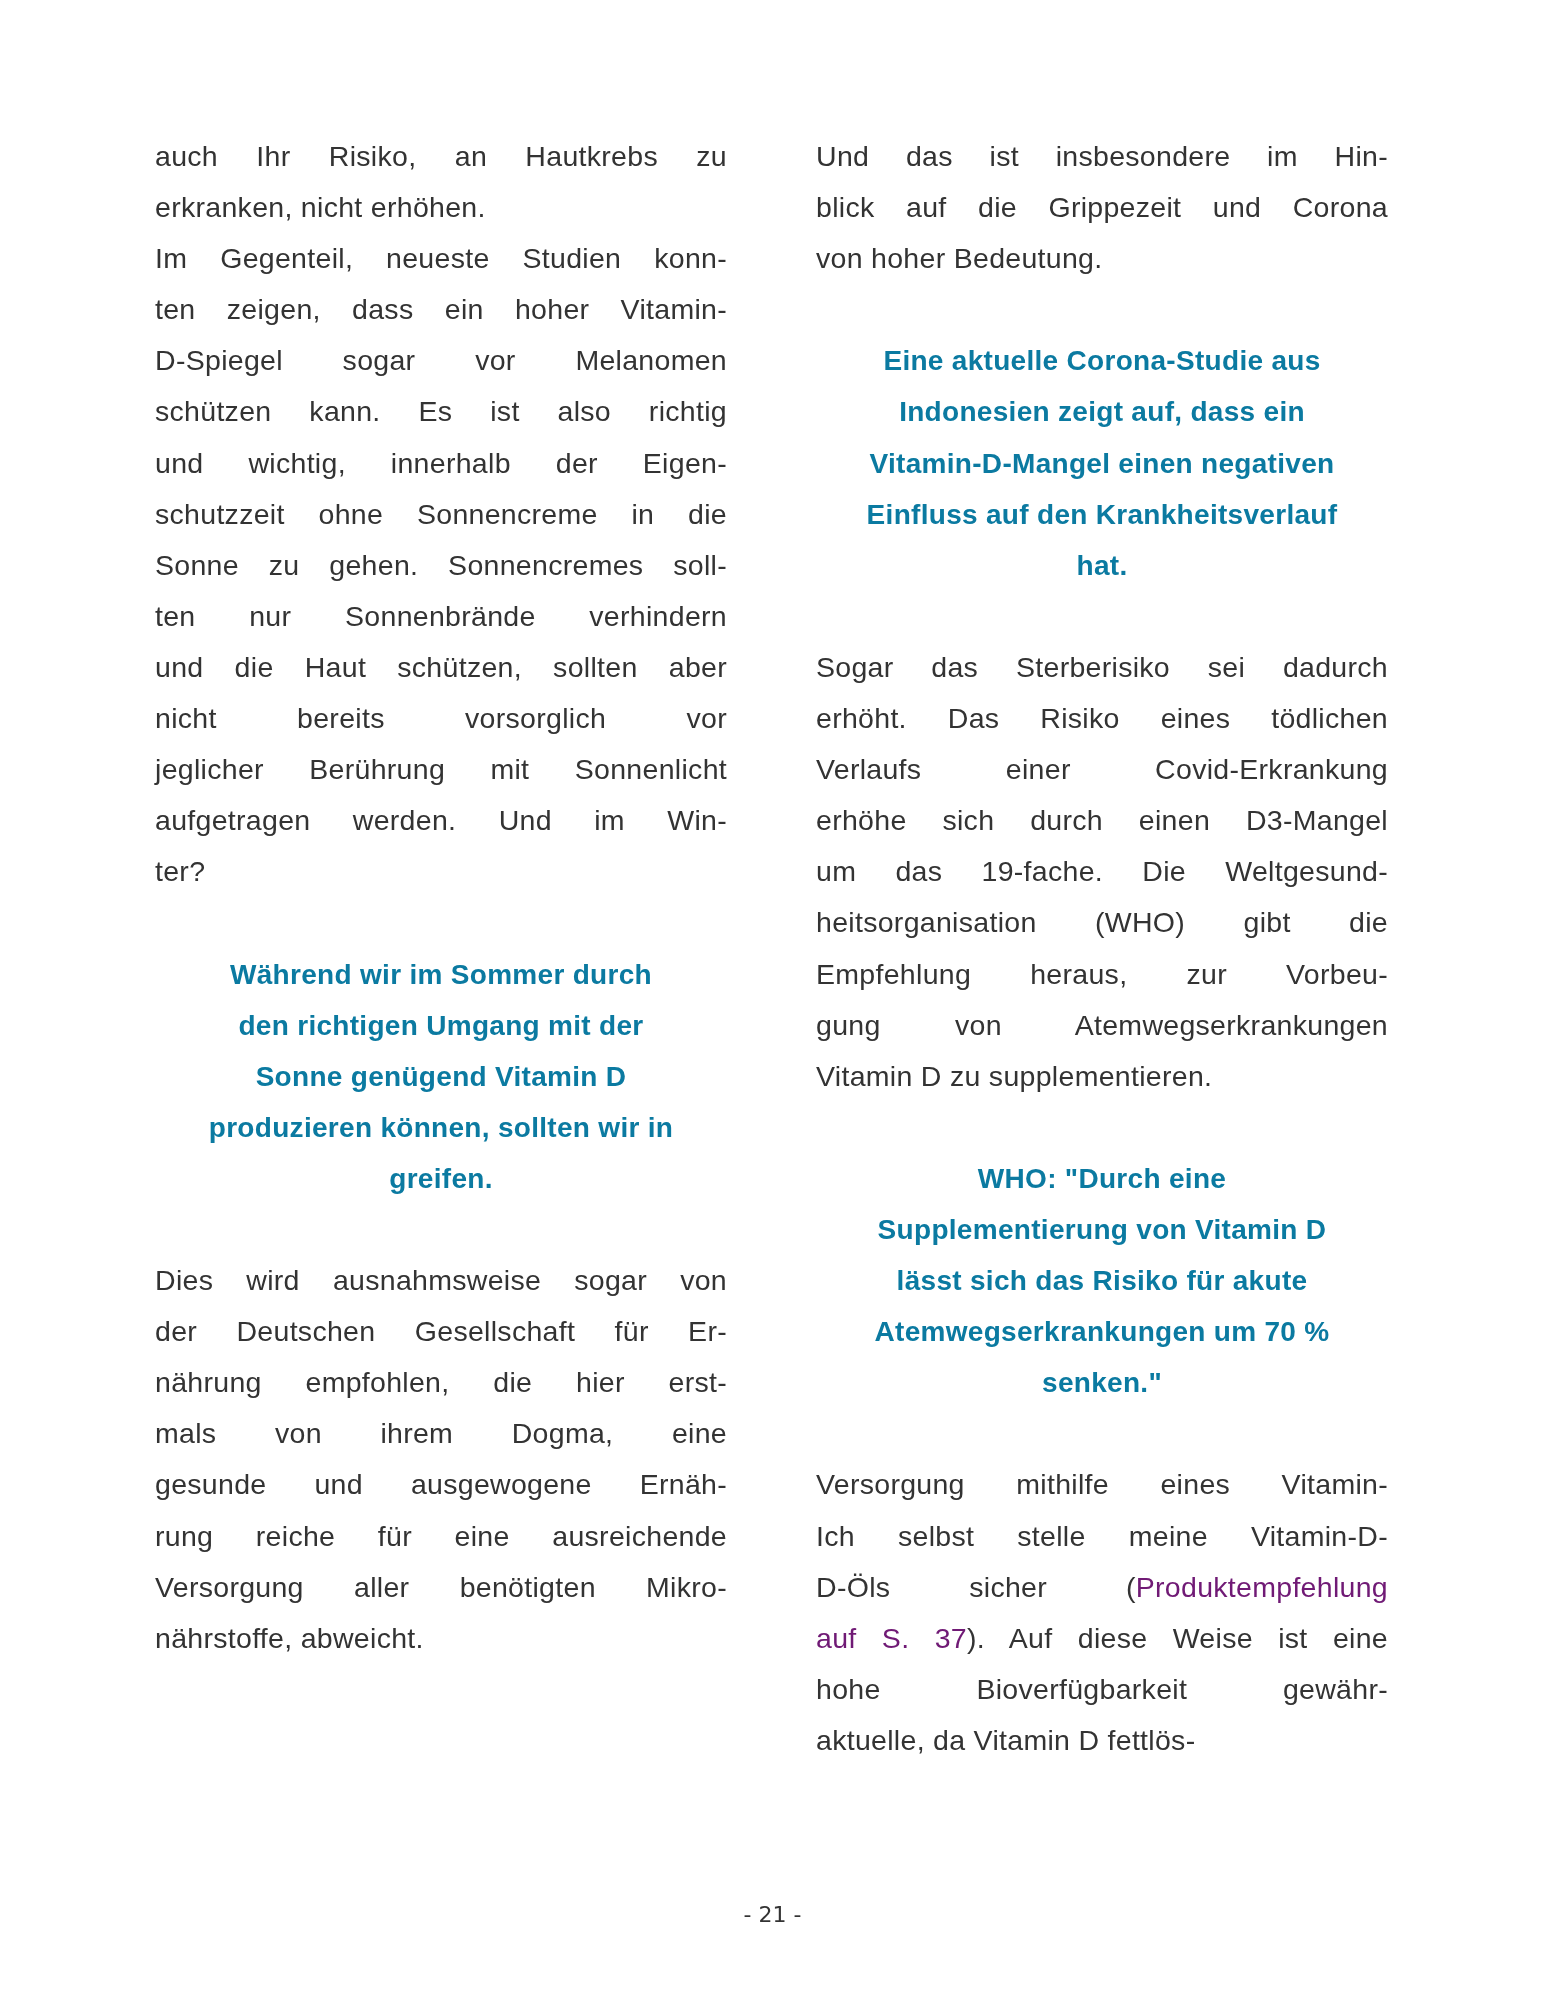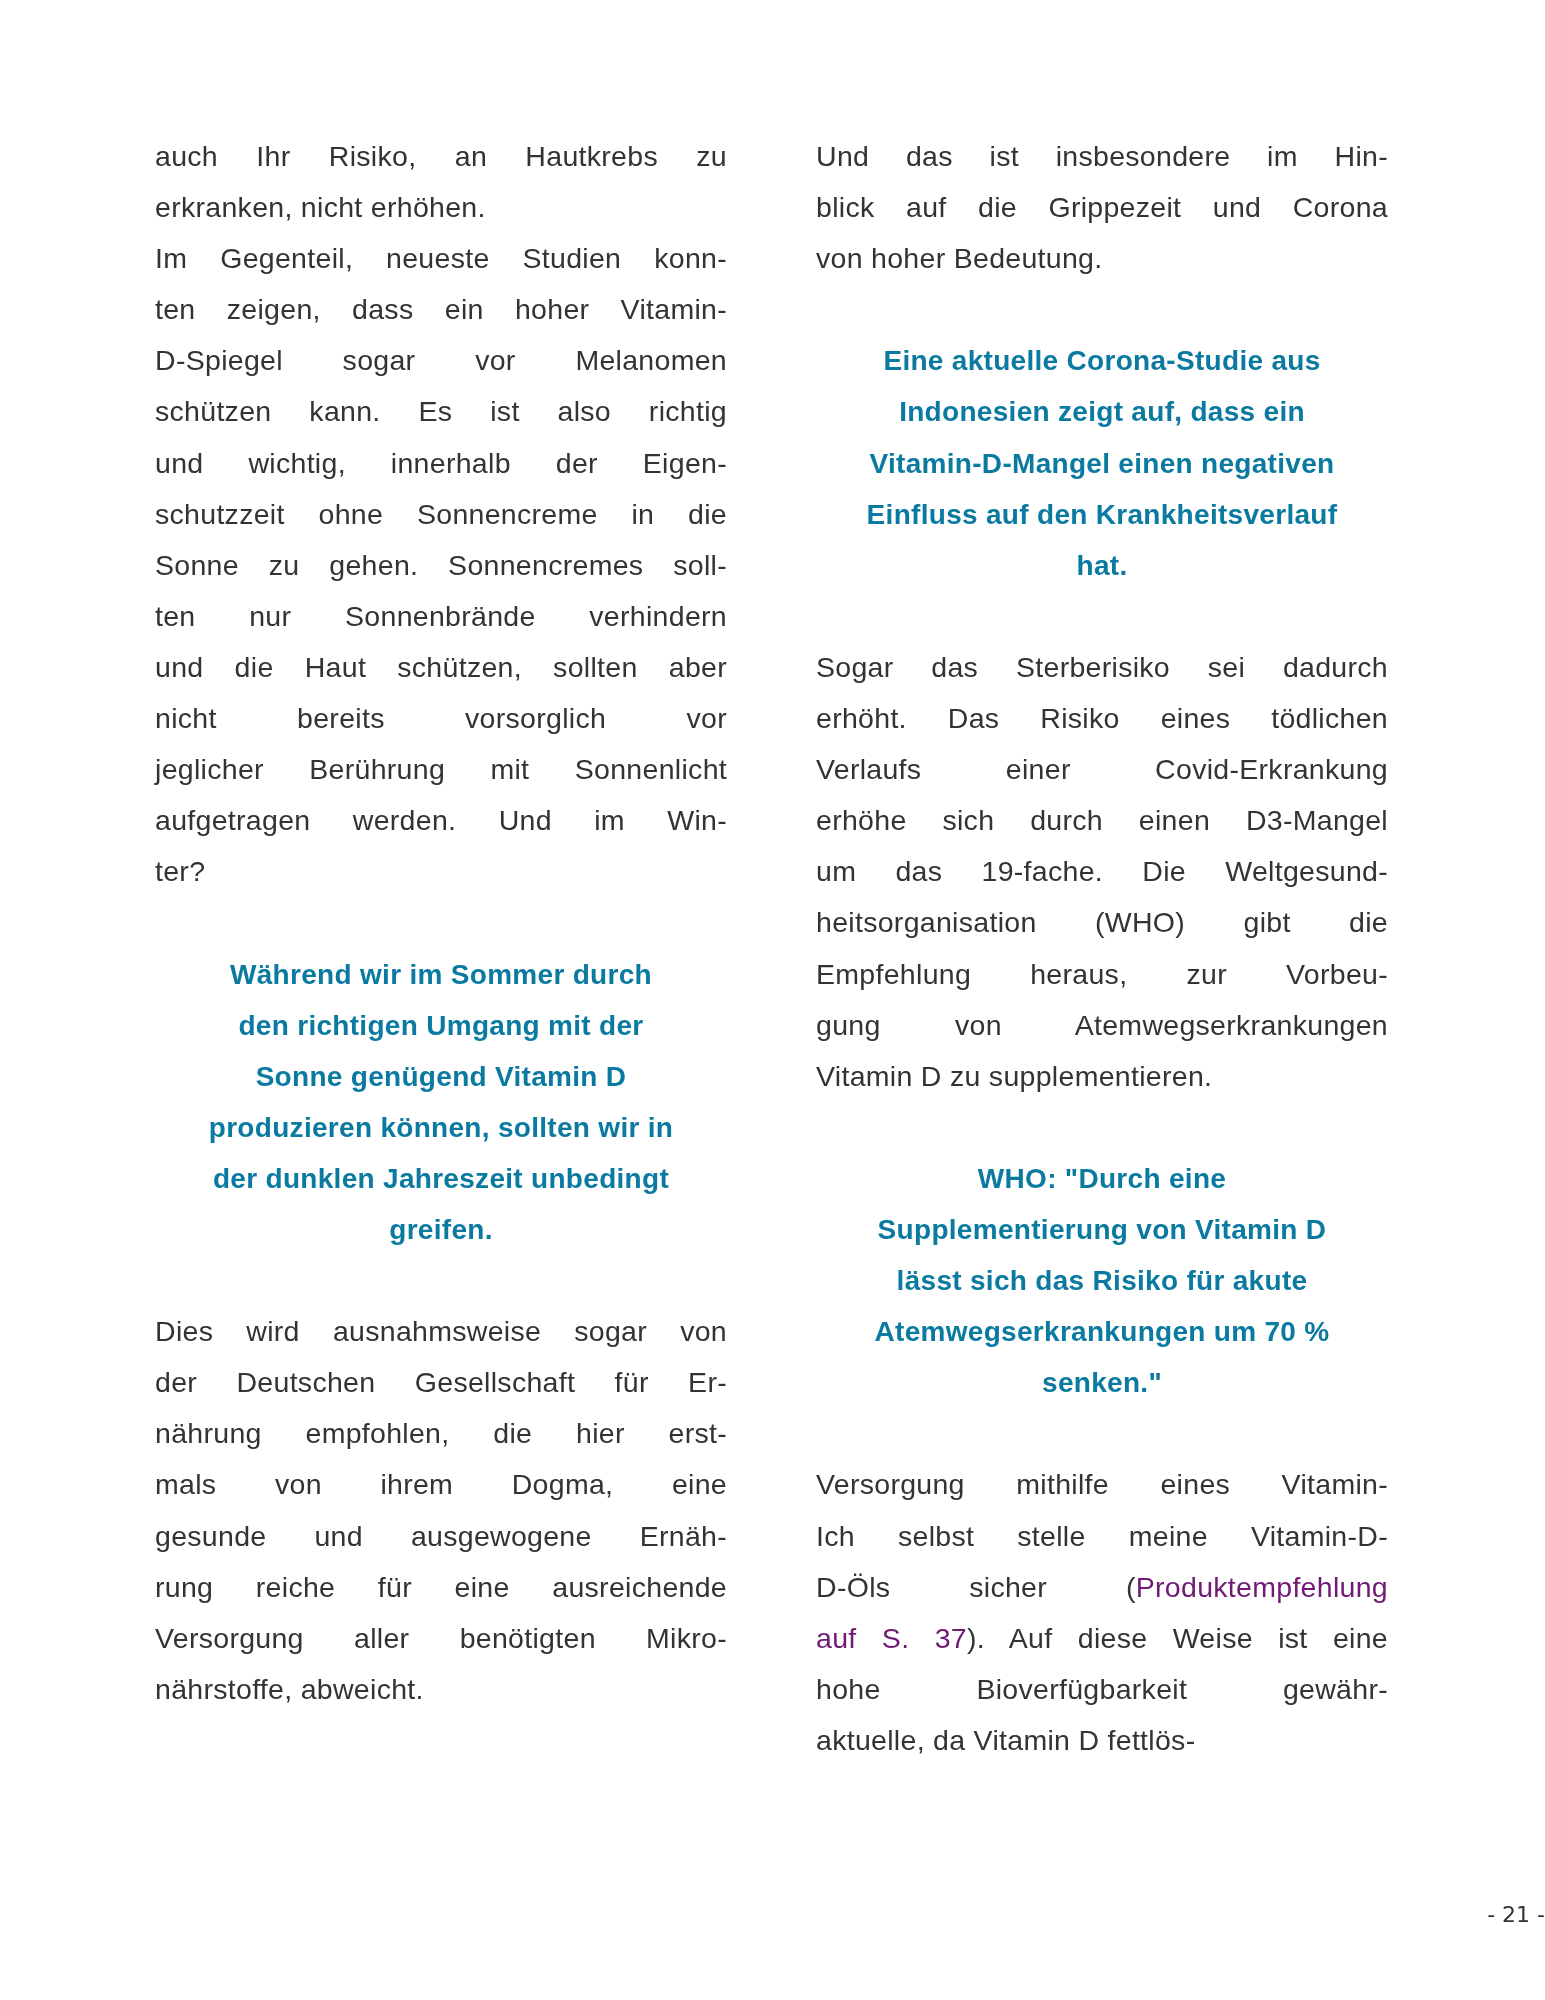--- a/index.html
+++ b/index.html
@@ -8,21 +8,21 @@
   .col { position: absolute; top: 131px; width: 572px; }
   .col-left { left: 155px; }
   .col-right { left: 816px; }
   .line { height: 51.1px; line-height: 51.1px; font-size: 28.5px; white-space: nowrap;
           color: #333333; letter-spacing: 0.3px; }
   .line.body { text-align: justify; text-align-last: justify; }
   .line.body.last { text-align-last: left; }
   .line.hl { color: #0b7aa1; font-weight: bold; text-align: center; font-size: 28px; }
   .line.blank { }
   .link { color: #701a75; margin-top: 10px; }
-  .page-number { position: absolute; top: 1902px; left: 0; width: 1545px; text-align: right;
+  .page-number { position: absolute; top: 1902px; left: 0; width: 1545px; text-align: center;
                  font-size: 22px; color: #333333; font-family: "DejaVu Sans", sans-serif; }
 </style>
 </head>
 <body>
 
 <div class="col col-left">
   <div class="line body">auch Ihr Risiko, an Hautkrebs zu</div>
   <div class="line body last">erkranken, nicht erhöhen.</div>
   <div class="line body">Im Gegenteil, neueste Studien konn-</div>
   <div class="line body">ten zeigen, dass ein hoher Vitamin-</div>
@@ -36,21 +36,20 @@
   <div class="line body">nicht bereits vorsorglich vor</div>
   <div class="line body">jeglicher Berührung mit Sonnenlicht</div>
   <div class="line body">aufgetragen werden. Und im Win-</div>
   <div class="line body last">ter?</div>
   <div class="line blank"></div>
   <div>
     <div class="line hl">Während wir im Sommer durch</div>
     <div class="line hl">den richtigen Umgang mit der</div>
     <div class="line hl">Sonne genügend Vitamin D</div>
     <div class="line hl">produzieren können, sollten wir in</div>
-    <div class="line hl">der dunklen Jahreszeit unbedingt</div>
     <div class="line hl">greifen.</div>
   </div>
   <div class="line blank"></div>
   <div class="line body">Dies wird ausnahmsweise sogar von</div>
   <div class="line body">der Deutschen Gesellschaft für Er-</div>
   <div class="line body">nährung empfohlen, die hier erst-</div>
   <div class="line body">mals von ihrem Dogma, eine</div>
   <div class="line body">gesunde und ausgewogene Ernäh-</div>
   <div class="line body">rung reiche für eine ausreichende</div>
   <div class="line body">Versorgung aller benötigten Mikro-</div>

